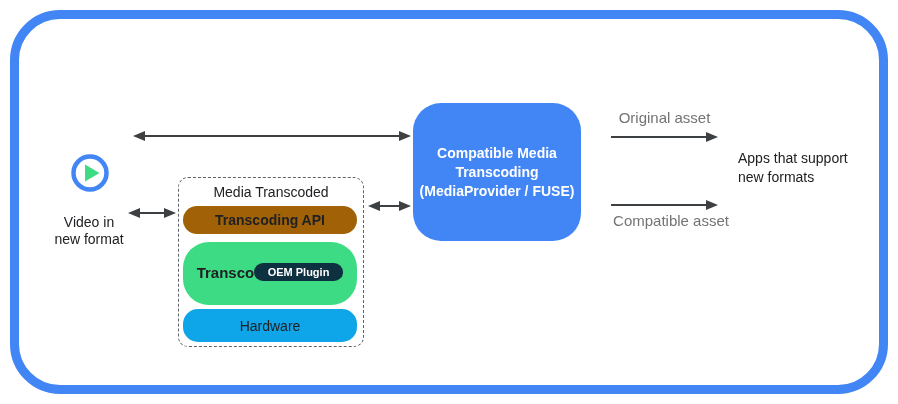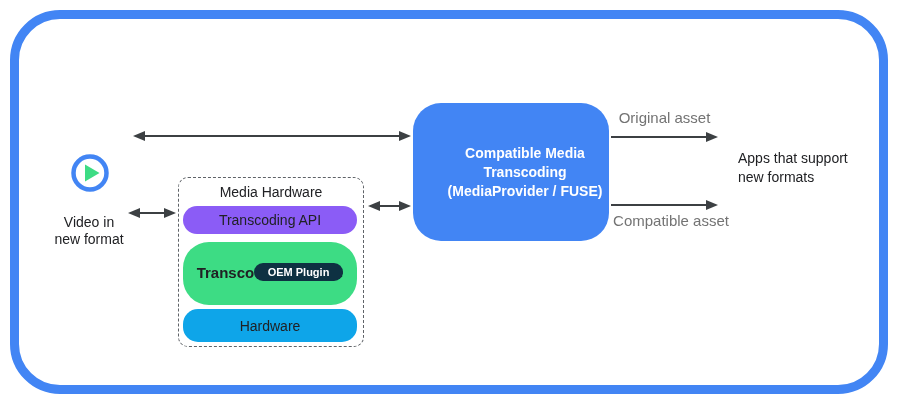--- a/index.html
+++ b/index.html
@@ -21,35 +21,35 @@
   
   .framework{
     position:absolute;left:178px;top:177px;width:186px;height:170px;
     border:1.5px dashed #5f6368;border-radius:10px;box-sizing:border-box;background:#fff;
   }
   .framework-title{
     position:absolute;left:0;top:6px;width:100%;text-align:center;
     font-size:14px;color:#202124;
   }
   .pill{position:absolute;left:4px;width:174px;display:flex;align-items:center;justify-content:center;box-sizing:border-box;}
-  .pill-api{top:28px;height:28px;background:#8b5cf6;border-radius:14px;font-weight:normal;font-size:14px;}
+  .pill-api{top:28px;height:28px;background:#a16207;border-radius:14px;font-weight:bold;font-size:14px;}
   .pill-service{top:64px;height:63px;background:#3DDC84;border-radius:26px;font-weight:bold;font-size:15px;align-items:flex-start;padding-top:22px;}
   .pill-oem{
     position:absolute;right:20px;bottom:65px;left:auto;width:89px;height:18px;
     background:#0E3142;border-radius:9px;color:#fff;font-weight:bold;font-size:11px;
     display:flex;align-items:center;justify-content:center;
   }
   .pill-hw{top:131px;height:33px;background:#0ea5e9;border-radius:15px;font-size:14px;}
 
   
   .transcoding-box{
     position:absolute;left:413px;top:103px;width:168px;height:138px;
     background:#4285F4;border-radius:28px;
     display:flex;align-items:center;justify-content:center;
-    color:#fff;font-weight:bold;font-size:14px;line-height:19px;text-align:center;white-space:pre-line;padding-left:28px;
+    color:#fff;font-weight:bold;font-size:14px;line-height:19px;text-align:center;white-space:pre-line;
   }
 
   
   .arrow{position:absolute;display:flex;align-items:center;height:12px;}
   .shaft{flex:1;height:2.5px;background:#3C4043;}
   .head{width:0;height:0;border-top:5.5px solid transparent;border-bottom:5.5px solid transparent;flex:none;}
   .head.r{border-left:12px solid #3C4043;}
   .head.l{border-right:12px solid #3C4043;}
 
   .arrow-top-long{left:133px;top:130px;width:278px;}
@@ -77,21 +77,21 @@
   <div class="play-wrap">
     <svg width="38" height="38" viewBox="0 0 38 38">
       <circle cx="19" cy="19" r="16.5" fill="#ffffff" stroke="#4285F4" stroke-width="4.5"></circle>
       <polygon points="14,10.5 28.5,19 14,27.5" fill="#3DDC84"></polygon>
     </svg>
   </div>
   <div class="source-label">Video in
 new format</div>
 
   <div class="framework">
-    <div class="framework-title">Media Hardware</div>
+    <div class="framework-title">Media Transcoded</div>
     <div class="pill pill-api">Transcoding API</div>
     <div class="pill pill-service">Transcoding Service</div>
     <div class="pill-oem">OEM Plugin</div>
     <div class="pill pill-hw">Hardware</div>
   </div>
 
   <div class="transcoding-box">Compatible Media
 Transcoding
 (MediaProvider / FUSE)</div>
 

